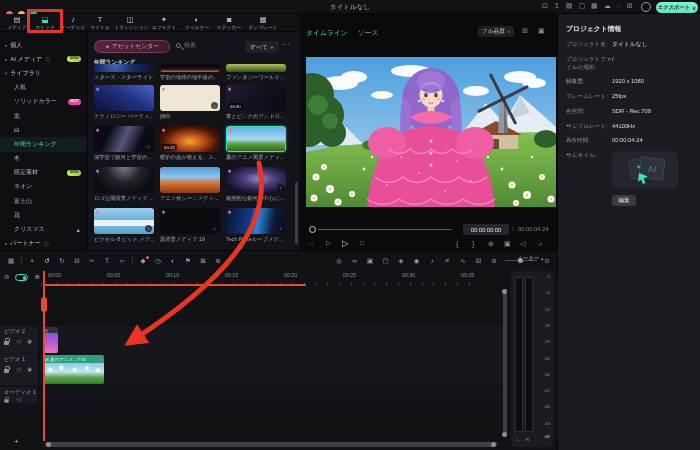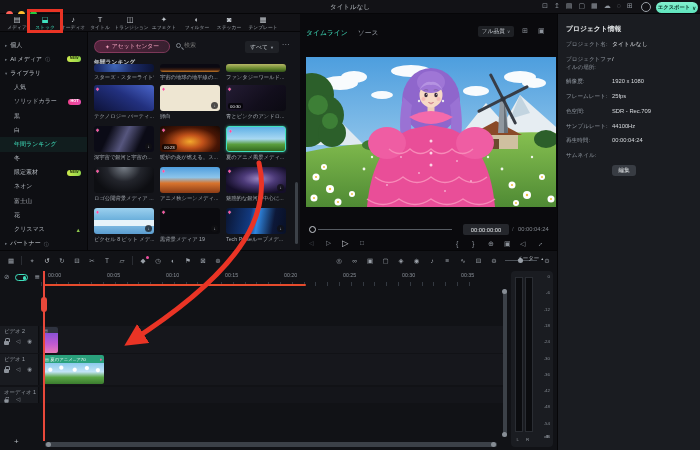--- a/index.html
+++ b/index.html
@@ -571,20 +571,29 @@
     <div class="pi-row">
         <span class="pi-label">サンプルレート:</span>
         <span class="pi-value">44100Hz</span>
       </div>
     <div class="pi-row">
         <span class="pi-label">再生時間:</span>
         <span class="pi-value">00:00:04:24</span>
       </div>
     <div class="pi-row">
       <span class="pi-label">サムネイル:</span>
+      <div id="pi-thumb">
+        <svg width="66" height="38" viewBox="0 0 66 38">
+          <rect x="18" y="8" width="22" height="19" rx="3" fill="#2b2f36" stroke="#3a3f47" transform="rotate(-8 29 17)"></rect>
+          <rect x="28" y="7" width="24" height="21" rx="3" fill="#2e333b" stroke="#3f454e" transform="rotate(7 40 17)"></rect>
+          <text x="40" y="21" font-size="9" font-weight="bold" fill="#575e68" text-anchor="middle" font-family="Liberation Sans, sans-serif">AI</text>
+          <path d="M27,22 L36,25.5 L31.5,27.5 L33.5,32 L31,33 L29,28.5 L26,31 Z" fill="#3fe0bd"></path>
+          <text x="24" y="18" font-size="6" fill="#3fe0bd">✦</text>
+        </svg>
+      </div>
     </div>
     <div id="edit-btn">編集</div>
   </div>
 
   <div id="timeline">
     <div id="tl-toolbar">
       <span class="tt">▦</span>
       <span class="tdiv"></span>
       <span class="tt">⌖</span>
       <span class="tt" style="color:#d0d5da">↺</span>

